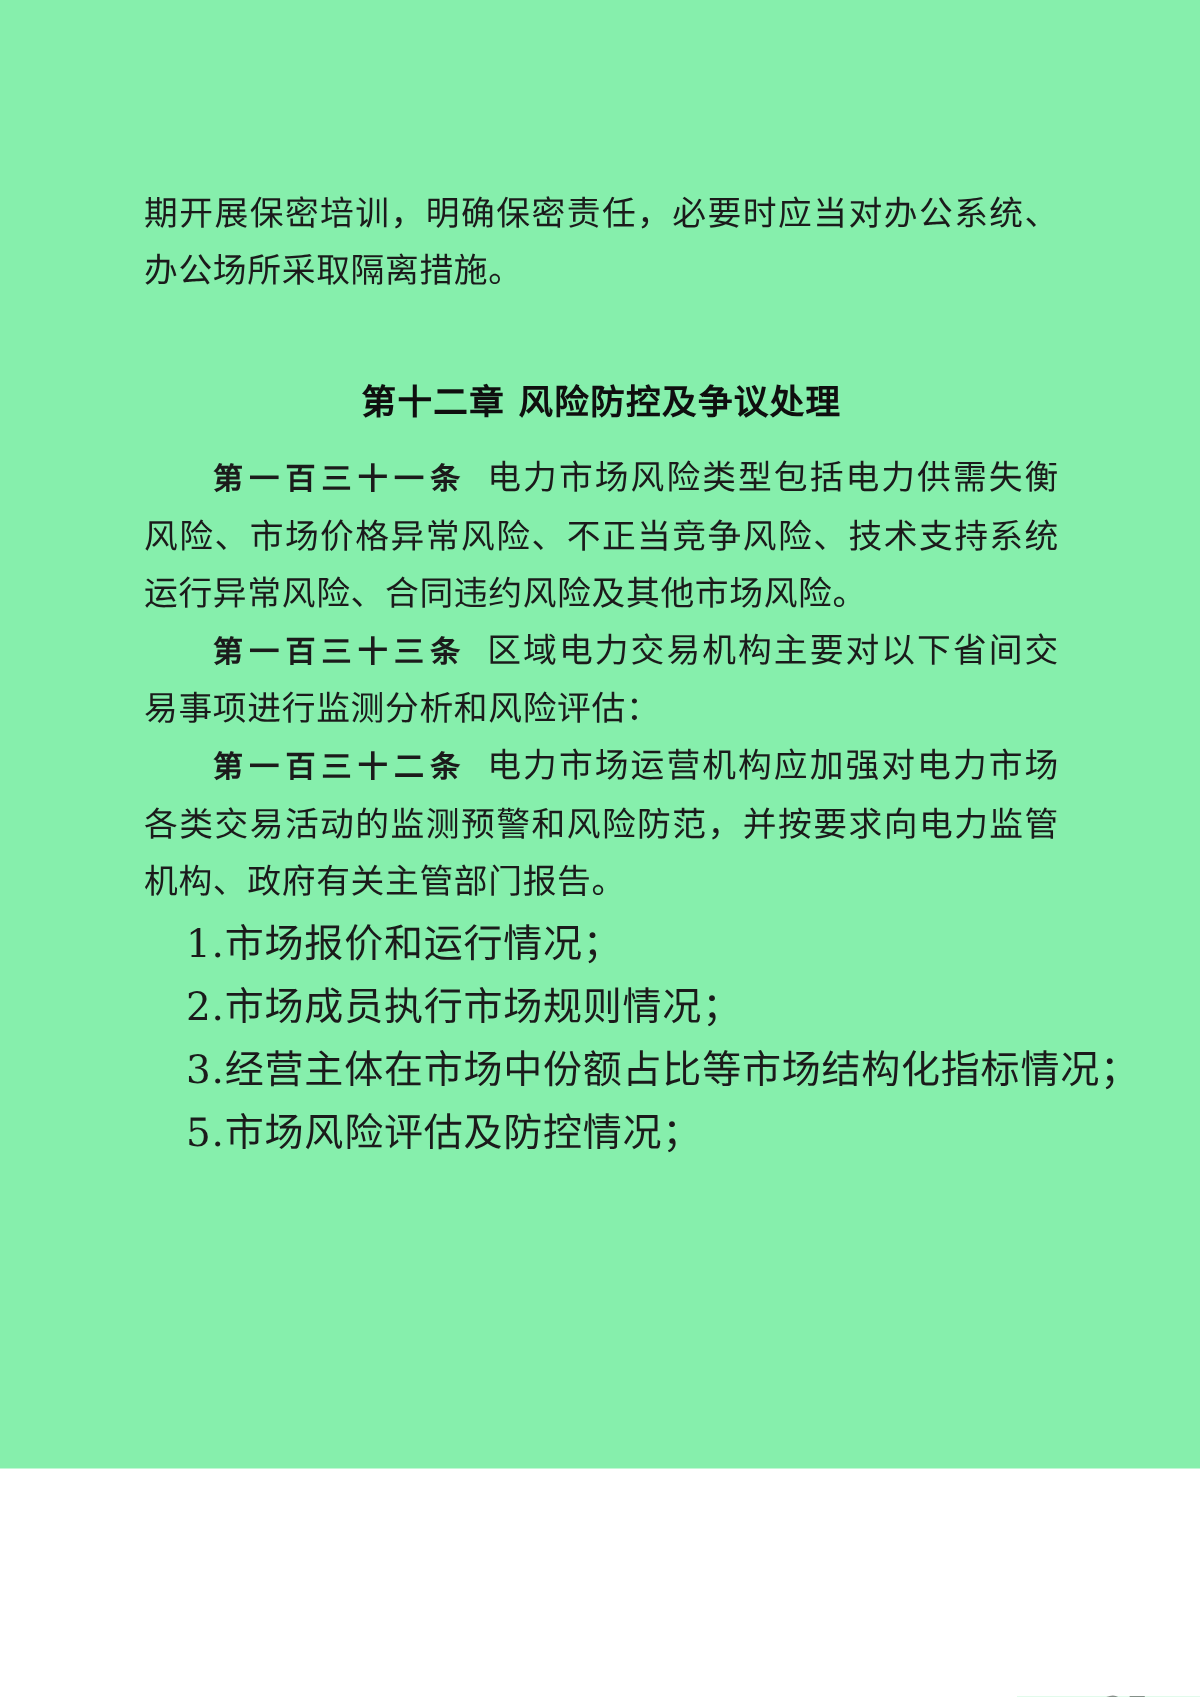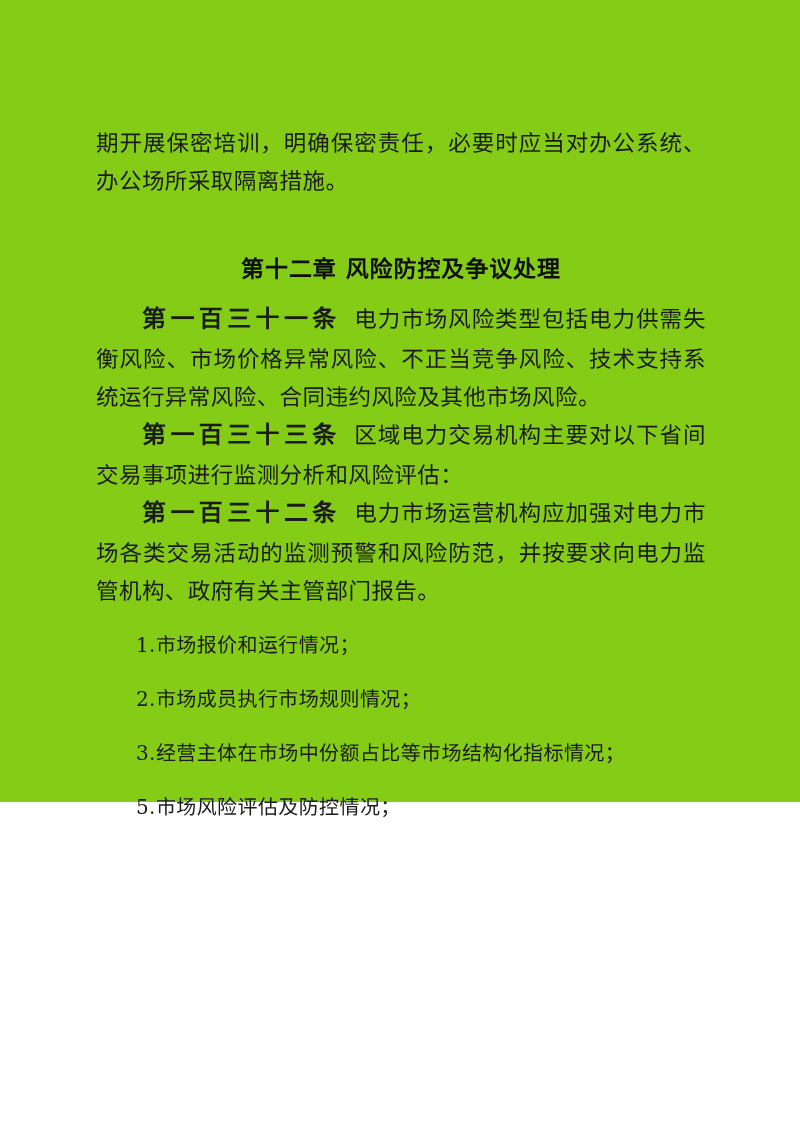--- a/index.html
+++ b/index.html
@@ -15,22 +15,22 @@
     overflow: hidden;
     font-family: "DejaVu Serif", "Liberation Serif", serif;
     color: #1a1a1a;
     -webkit-font-smoothing: antialiased;
   }
 
   .page {
     position: absolute;
     left: 0; top: 0;
     width: 800px;
-    height: 802px;
-    background: #84cc16;
+    height: 979px;
+    background: #86efac;
   }
 
   .content {
     position: absolute;
     left: 96px;
     top: 124px;
     width: 610px;
   }
 
   
@@ -60,33 +60,33 @@
     letter-spacing: 0.04em;
     margin: 12px;
     font-family: "DejaVu Sans", "Liberation Sans", sans-serif;
     color: #0f0f0f;
   }
 
   
   .article-label {
     font-weight: 700;
     letter-spacing: 0.16em;
-    font-family: Liberation Mono, monospace;
-    font-size: 24px;
+    font-family: Liberation Serif, serif;
+    font-size: 20px;
   }
   .article-gap {
     display: inline-block;
     width: 13px;
   }
 
   
   .list-item {
-    font-size: 20px;
+    font-size: 26px;
     line-height: 38px;
-    margin: 16px;
+    margin: 4px;
     text-indent: 24px;
     letter-spacing: 0.02em;
     font-family: "DejaVu Serif", "Liberation Serif", serif;
     color: #1b1b1b;
     white-space: nowrap;
   }
   .list-item .num {
     font-family: "DejaVu Serif", "Liberation Serif", serif;
   }
 

